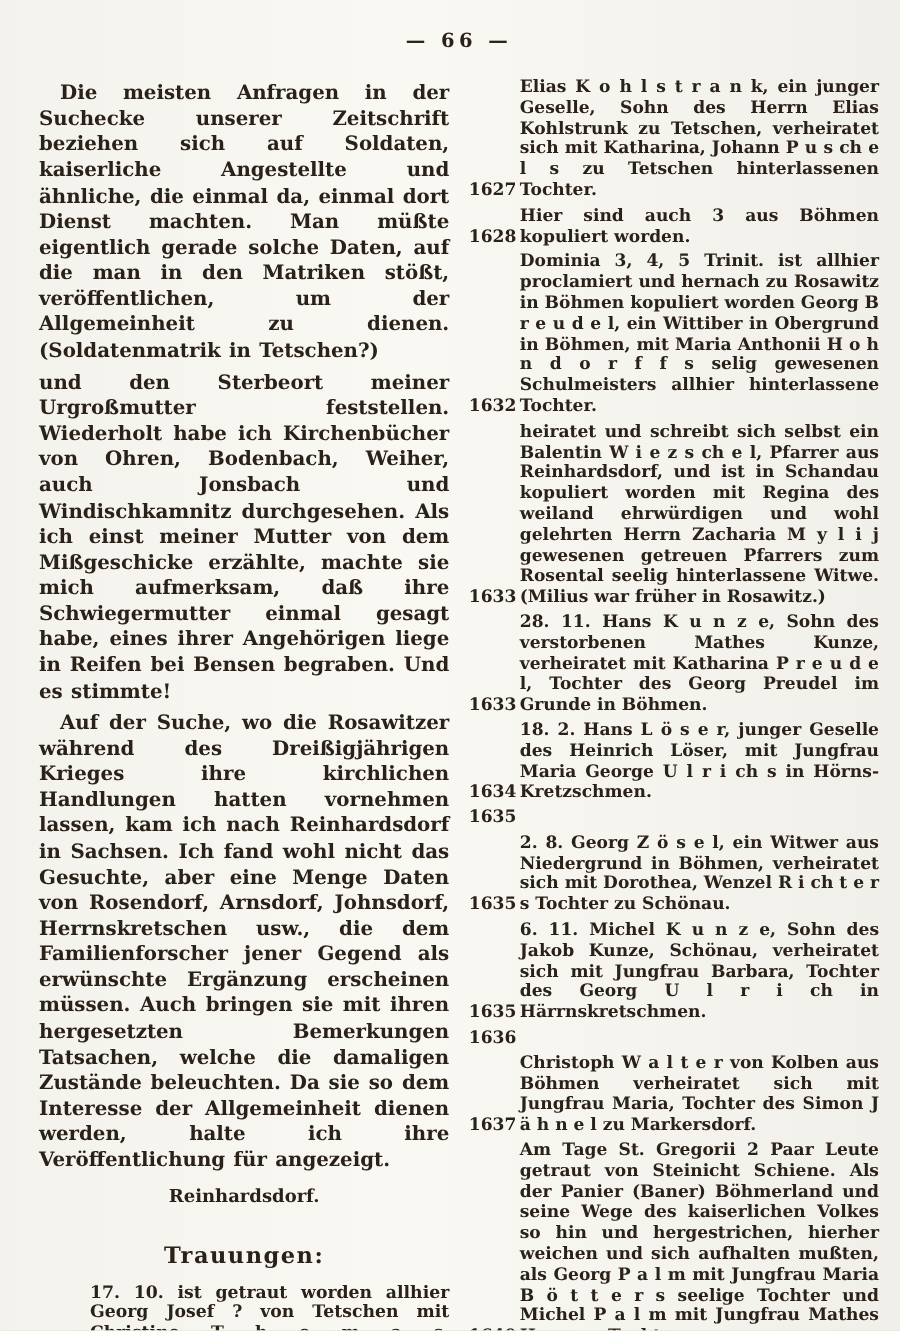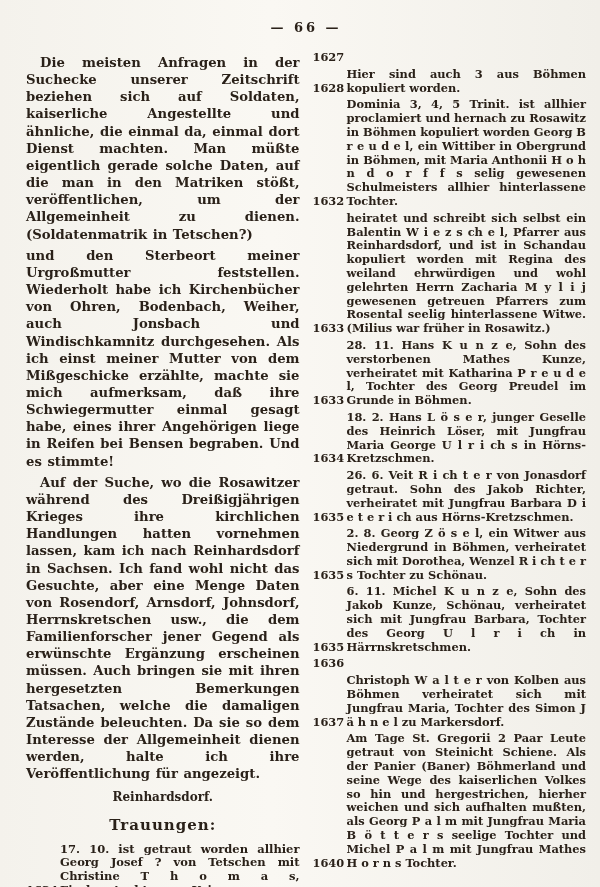--- a/index.html
+++ b/index.html
@@ -37,21 +37,21 @@
     text-align:center;
     font-size:12px;
     font-weight:bold;
     margin:7px 0 3px 0;
   }
   .subject-heading{
     text-align:center;
     font-size:15px;
     font-weight:bold;
     letter-spacing:1px;
-    margin:12px 0 9px 0;
+    margin:24px 0 9px 0;
   }
   .entries{display:block;}
   .entry{
     display:flex;
     font-size:11.5px;
     line-height:1.2;
     font-weight:bold;
     margin-bottom:3px;
     align-items:flex-end;
   }
@@ -82,20 +82,21 @@
           <span class="etext">17. 10. ist getraut worden allhier Georg Josef ? von Tetschen mit Christine T h o m a s, Fischerstochter aus Krippen.</span>
         </div>
 
       </div>
     </div>
 
     <div class="column right-col">
       <div class="entries">
         <div class="entry">
           <span class="year">1627</span>
+          <span class="etext">Elias K o h l s t r a n k, ein junger Geselle, Sohn des Herrn Elias Kohlstrunk zu Tetschen, verheiratet sich mit Katharina, Johann P u s ch e l s zu Tetschen hinterlassenen Tochter.</span>
         </div>
         <div class="entry">
           <span class="year">1628</span>
           <span class="etext">Hier sind auch 3 aus Böhmen kopuliert worden.</span>
         </div>
         <div class="entry">
           <span class="year">1632</span>
           <span class="etext">Dominia 3, 4, 5 Trinit. ist allhier proclamiert und hernach zu Rosawitz in Böhmen kopuliert worden Georg B r e u d e l, ein Wittiber in Obergrund in Böhmen, mit Maria Anthonii H o h n d o r f f s selig gewesenen Schulmeisters allhier hinterlassene Tochter.</span>
         </div>
         <div class="entry">
@@ -105,21 +106,20 @@
         <div class="entry">
           <span class="year">1633</span>
           <span class="etext">28. 11. Hans K u n z e, Sohn des verstorbenen Mathes Kunze, verheiratet mit Katharina P r e u d e l, Tochter des Georg Preudel im Grunde in Böhmen.</span>
         </div>
         <div class="entry">
           <span class="year">1634</span>
           <span class="etext">18. 2. Hans L ö s e r, junger Geselle des Heinrich Löser, mit Jungfrau Maria George U l r i ch s in Hörns-Kretzschmen.</span>
         </div>
         <div class="entry">
           <span class="year">1635</span>
-          <span class="etext">26. 6. Veit R i ch t e r von Jonasdorf getraut. Sohn des Jakob Richter, verheiratet mit Jungfrau Barbara D i e t e r i ch aus Hörns-Kretzschmen.</span>
         </div>
         <div class="entry">
           <span class="year">1635</span>
           <span class="etext">2. 8. Georg Z ö s e l, ein Witwer aus Niedergrund in Böhmen, verheiratet sich mit Dorothea, Wenzel R i ch t e r s Tochter zu Schönau.</span>
         </div>
         <div class="entry">
           <span class="year">1635</span>
           <span class="etext">6. 11. Michel K u n z e, Sohn des Jakob Kunze, Schönau, verheiratet sich mit Jungfrau Barbara, Tochter des Georg U l r i ch in Härrnskretschmen.</span>
         </div>
         <div class="entry">

